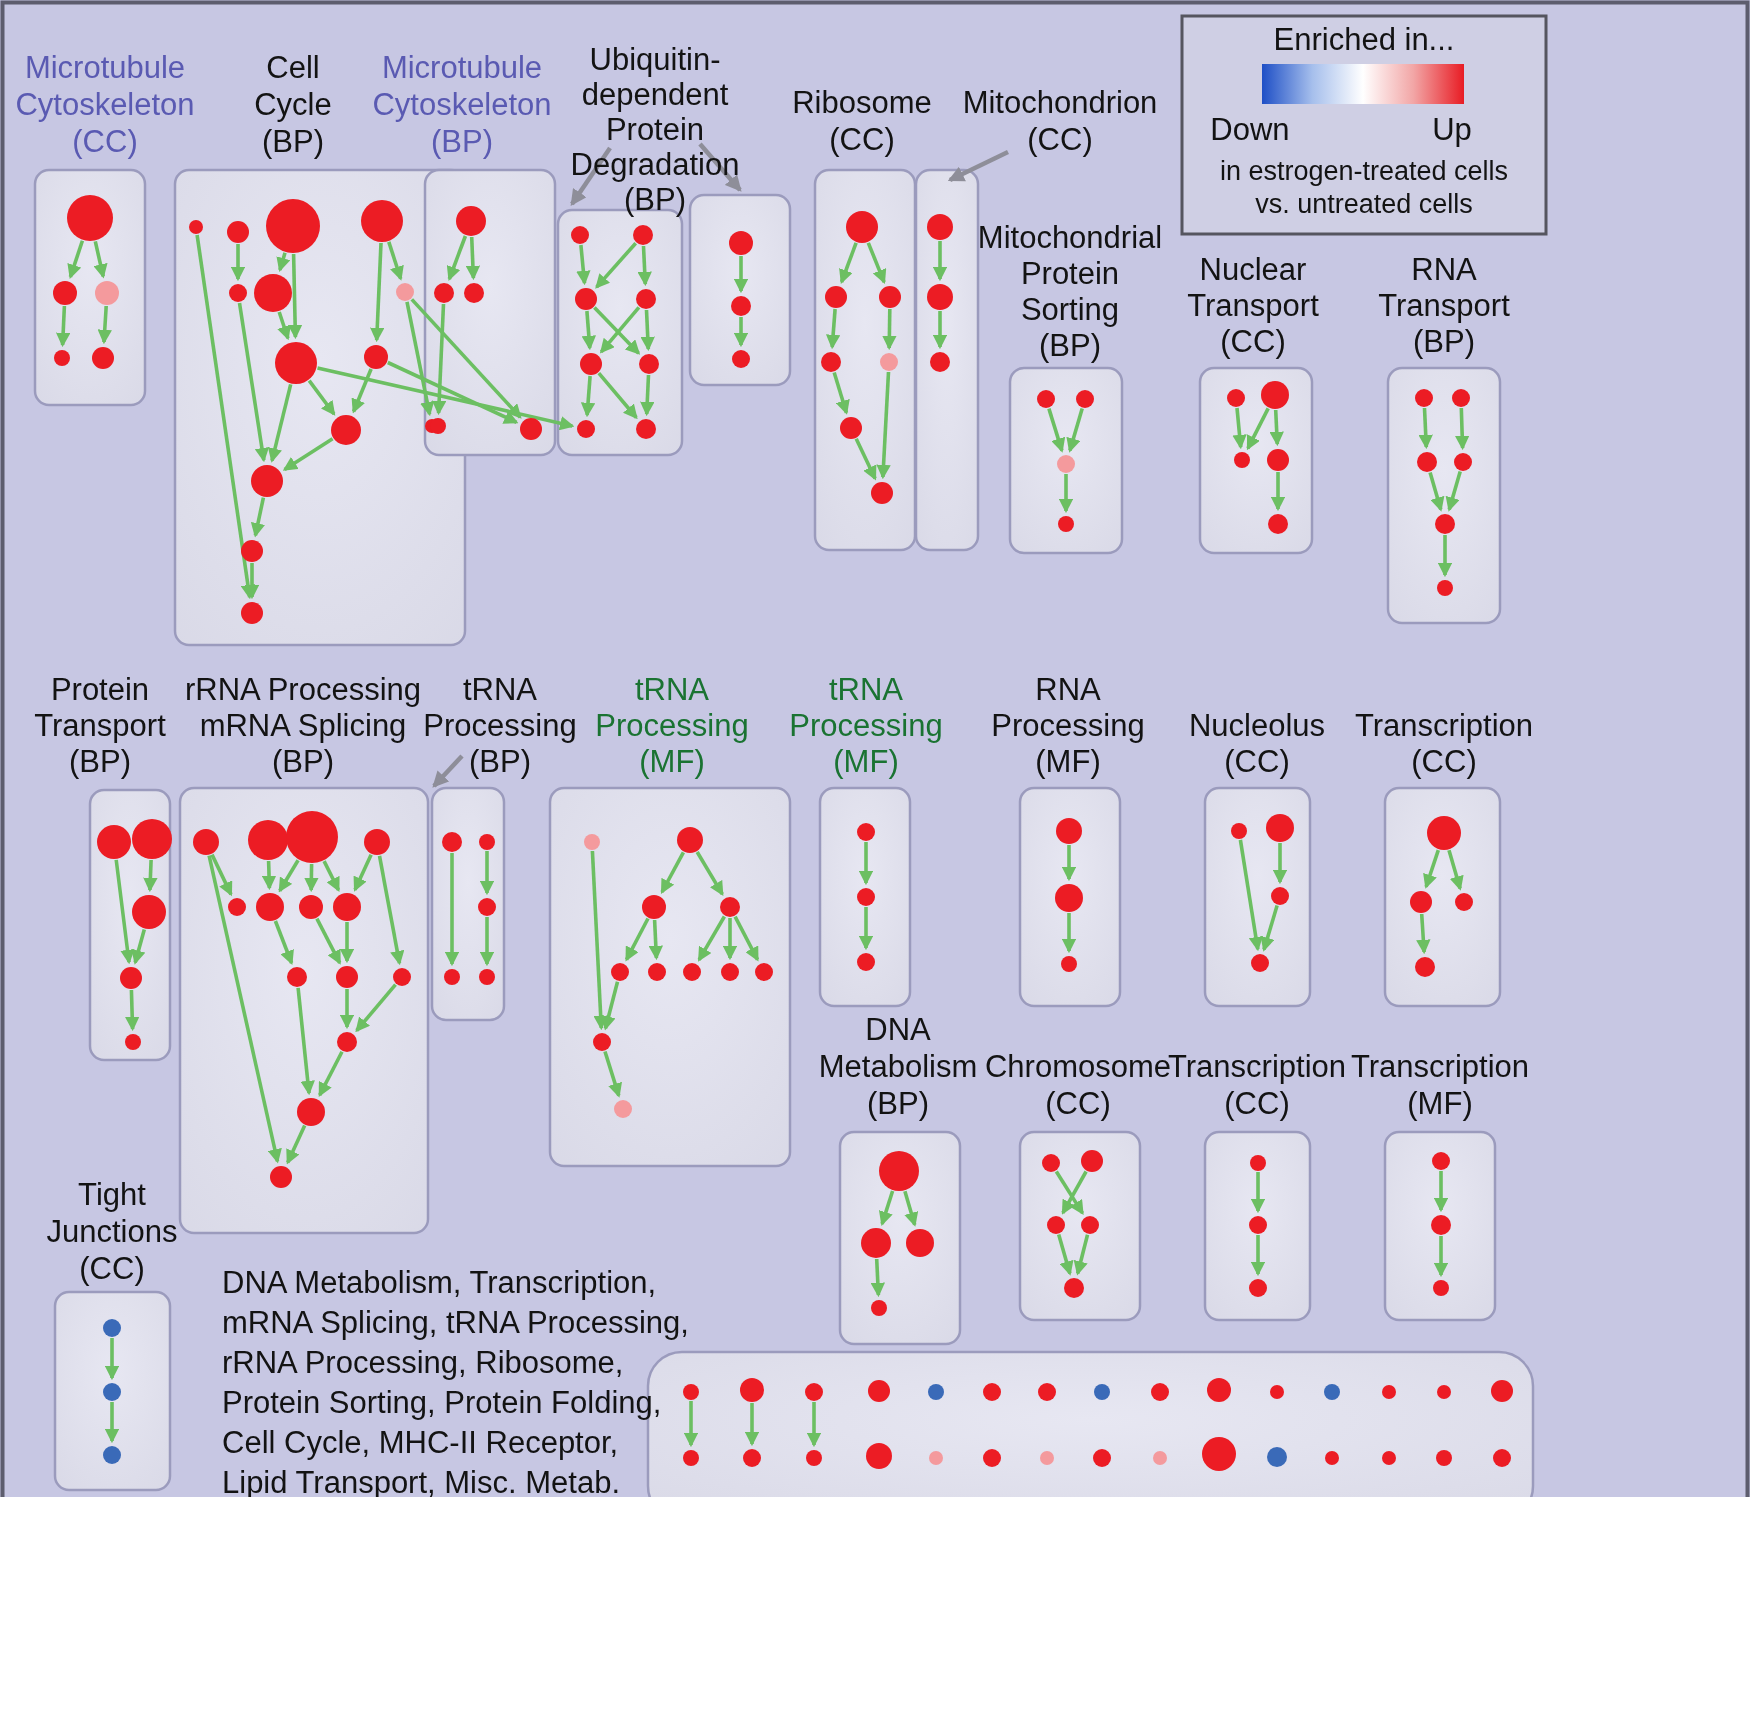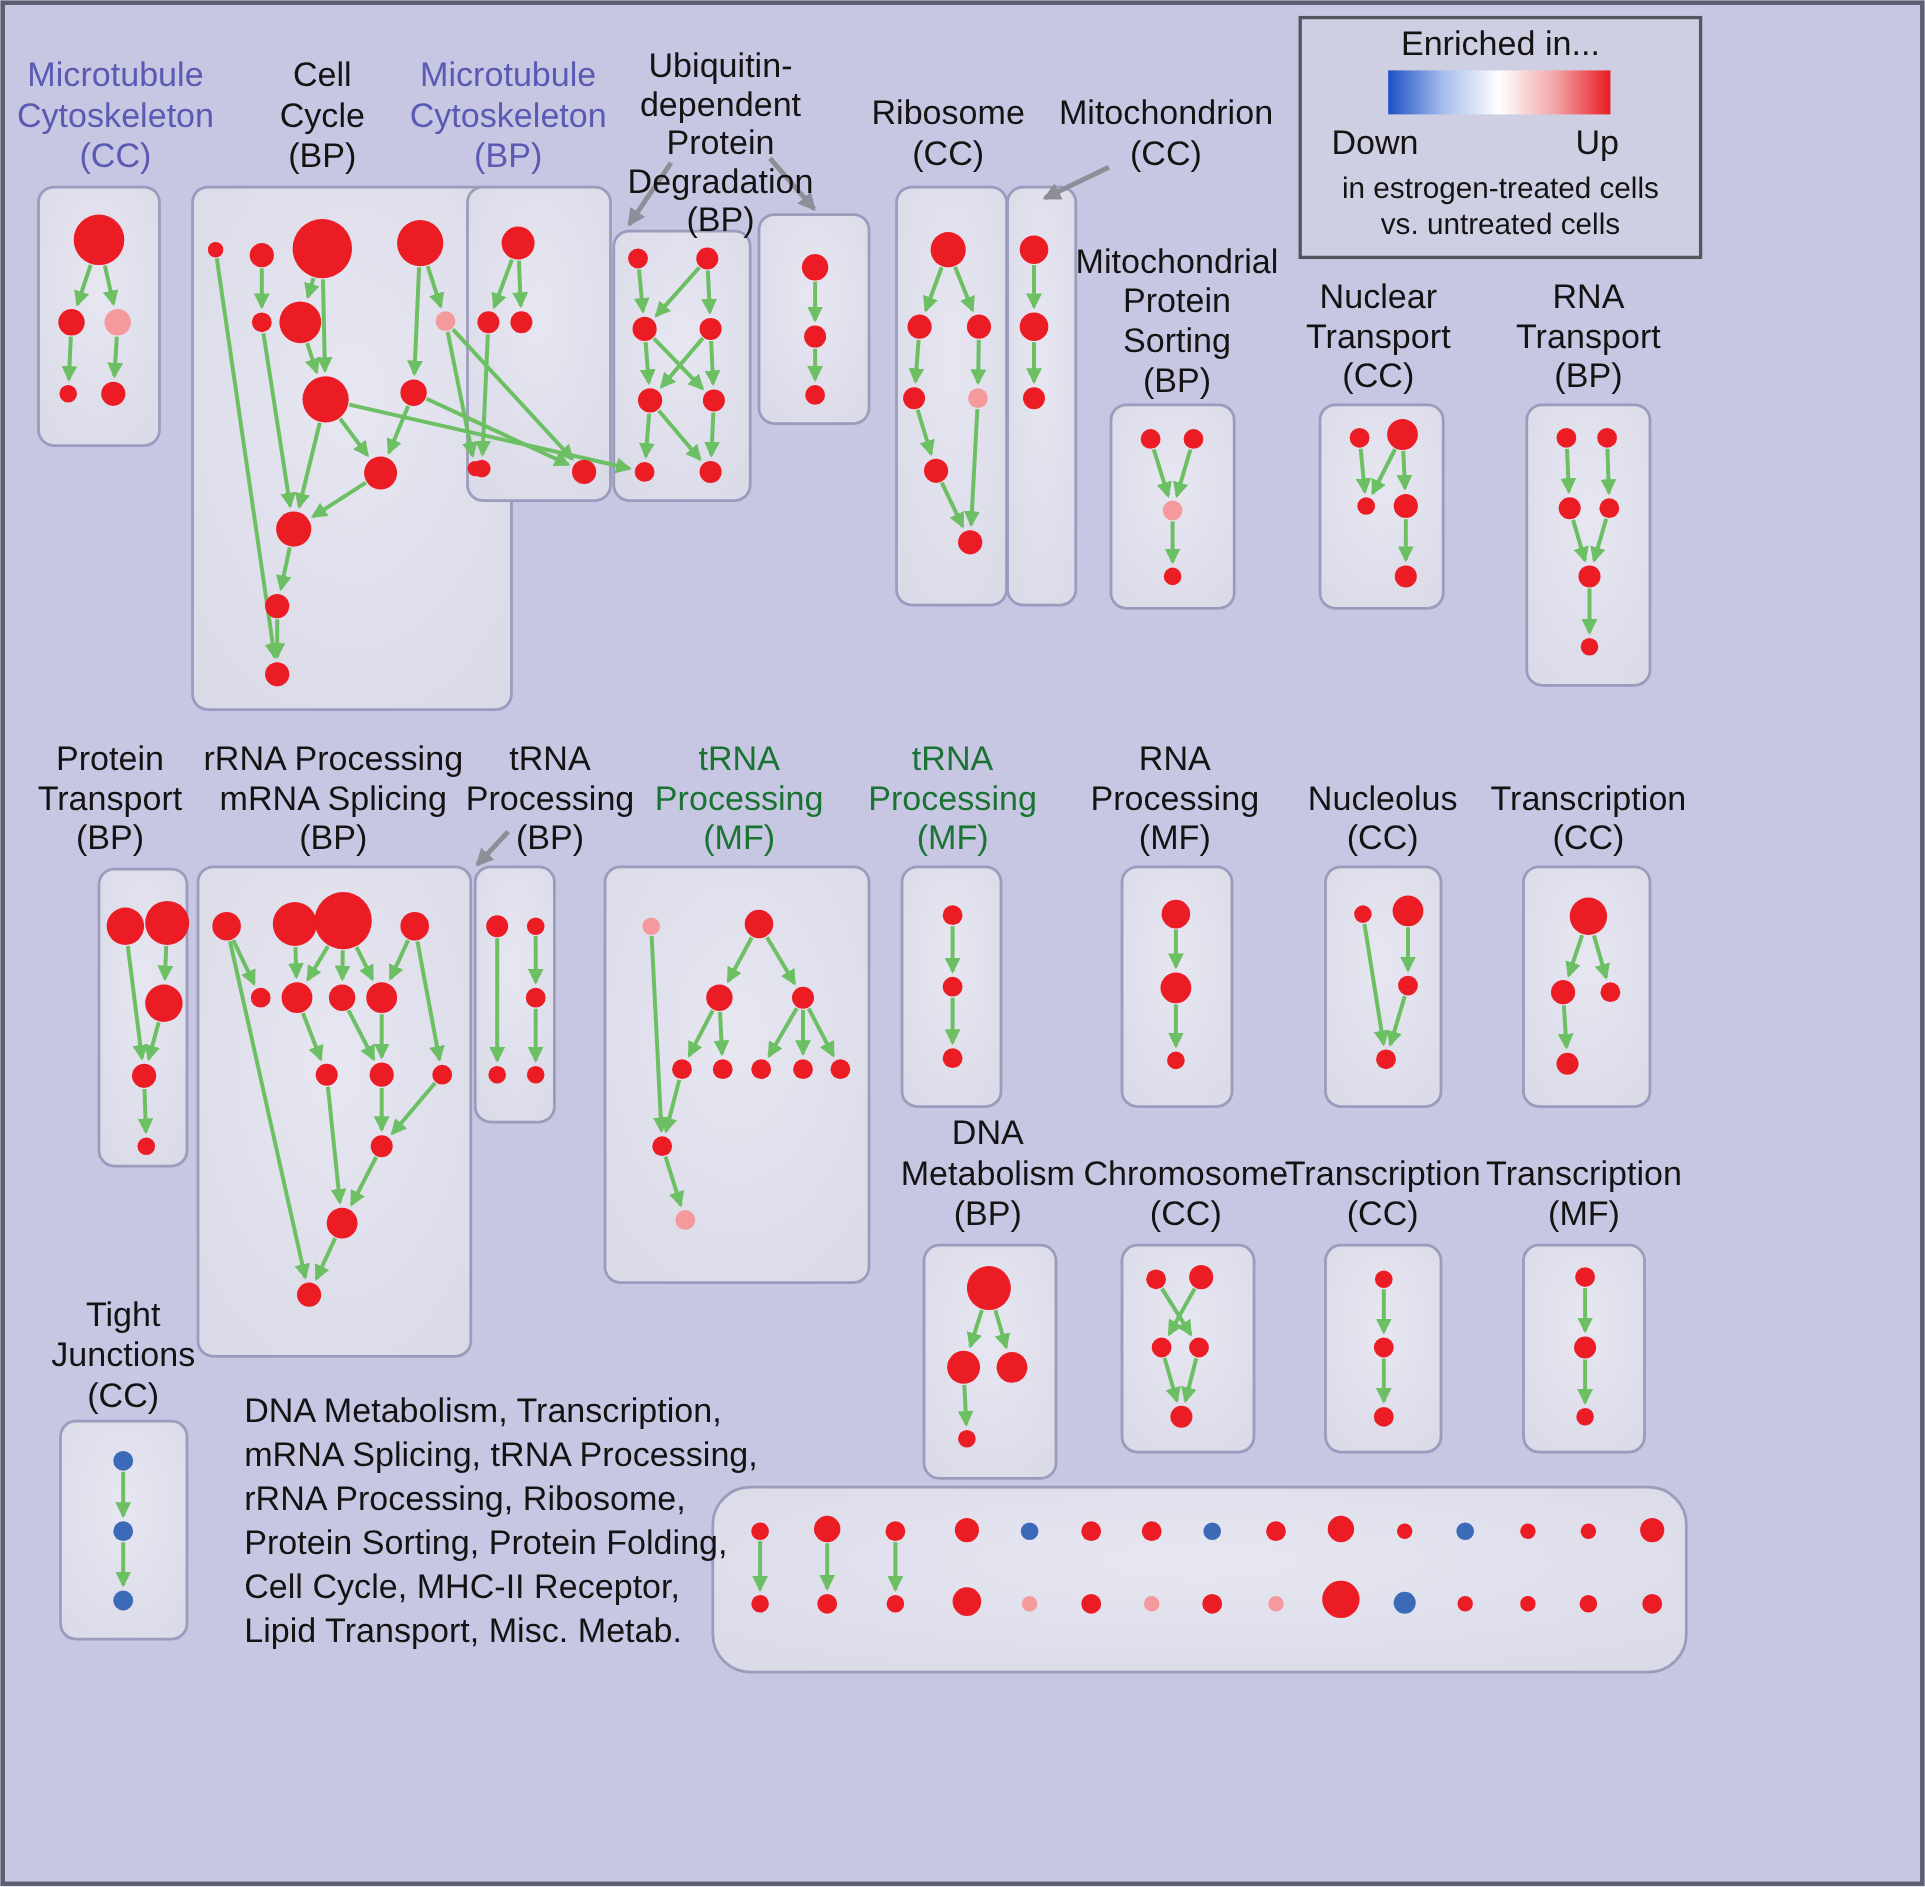--- a/index.html
+++ b/index.html
@@ -1,16 +1,16 @@
 <!DOCTYPE html>
 <html><head>
 <meta charset="utf-8">
 <style>
   html,body{margin:0;padding:0;background:#ffffff;}
-  .figure{position:relative;width:1750px;height:1715px;}
+  .figure{position:relative;width:1750px;height:1497px;}
   svg{display:block;}
   svg text{font-family:"Liberation Sans","DejaVu Sans",sans-serif;}
 </style>
 </head>
 <body>
 
 <div class="figure">
   <svg id="fig" width="1750" height="1715" viewBox="0 0 1750 1715">
       <defs>
         <radialGradient id="boxg" cx="50%" cy="40%" r="85%">

